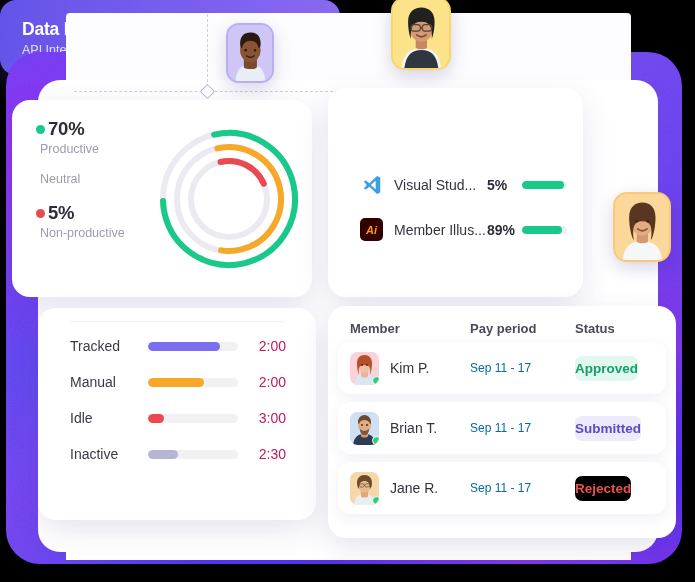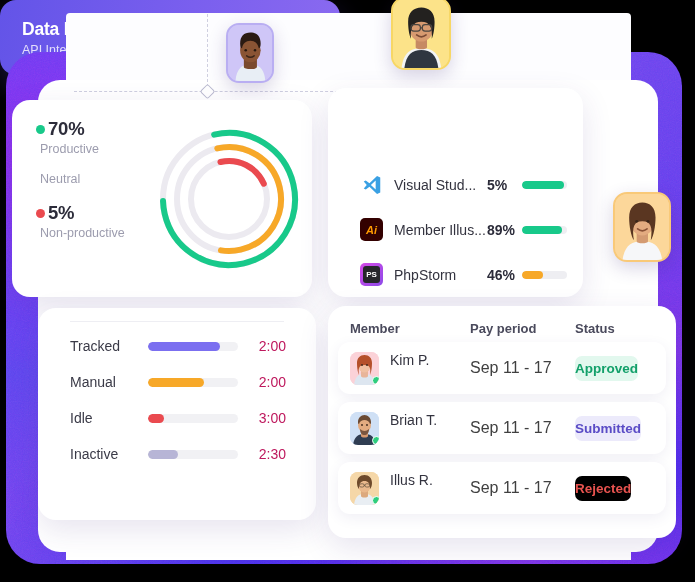--- a/index.html
+++ b/index.html
@@ -136,28 +136,28 @@
     border-radius: 18px; }
   .tbl-head { display: flex; padding: 15px 0 0 22px; }
   .tbl-head span { font-size: 13px; font-weight: 700; color: #4a4a5c; }
   .col-member { width: 120px; }
   .col-period { width: 105px; }
   .col-status { width: 90px; }
   .tbl-rows { padding: 6px 10px 0 10px; }
   .tbl-row { display: flex; align-items: center; height: 52px; padding-left: 12px;
     background: #fff; border-radius: 12px; box-shadow: 0 4px 14px rgba(70,45,130,.08);
     margin-bottom: 8px; }
-  .row-member { width: 120px; display: flex; align-items: flex-start; gap: 11px; }
+  .row-member { width: 120px; display: flex; align-items: center; gap: 11px; }
   .row-avatar { position: relative; width: 29px; height: 33px; border-radius: 8px;
     overflow: hidden; flex: none; }
   .row-avatar .online { position: absolute; right: -2px; bottom: 0px;
     width: 9px; height: 9px; border-radius: 50%; background: #2ece7e;
     border: 1.5px solid #fff; }
   .row-name { font-size: 14px; color: #33333f; }
-  .row-period { width: 105px; font-size: 16px; color: #404040; }
+  .row-period { width: 105px; font-size: 12px; color: #0369a1; }
   .badge { display: inline-block; padding: 5px 0; border-radius: 7px;
     font-size: 13.5px; font-weight: 600; }
 </style>
 </head>
 <body>
 
 <div class="stage">
 
   <div class="gradient-blob"></div>
   <svg class="gradient-noise">
@@ -271,31 +271,20 @@
         <span class="app-icon" style="background:#330000;color:#ff9a00;font-style:italic;">
           <span>Ai</span>
         </span>
         <span class="app-name">Member Illus...</span>
         <span class="app-pct">89%</span>
         <span class="app-bar">
           <i style="width:89%;background:#18c98a"></i>
         </span>
       </div>
 
-      <div class="app-row">
-        <span class="app-icon" style="background:linear-gradient(135deg,#d64ae8 0%,#8d4ae8 100%);position:relative;">
-          <span style="position:absolute;inset:3px;background:#26262b;border-radius:3px;
-                       display:flex;align-items:center;justify-content:center;color:#fff;font-size:8px;">PS</span>
-        </span>
-        <span class="app-name">PhpStorm</span>
-        <span class="app-pct">46%</span>
-        <span class="app-bar">
-          <i style="width:46%;background:#f7a828"></i>
-        </span>
-      </div>
     </div>
   </div>
 
   <div id="timer-card">
     <div class="timer-text">
       <div class="timer-title">Data Forge</div>
       <div class="timer-sub">API Integration Testing</div>
     </div>
     <div class="timer-clock">08:24</div>
     <button class="stop-btn" aria-label="Stop timer">
@@ -398,21 +387,21 @@
               <path d="M4 33c1-8 4-11 10.5-11S24 25 25 33z" fill="#e9eef3"></path>
               <path d="M11 18h7v6c0 2-7 2-7 0z" fill="#dca97e"></path>
               <ellipse cx="14.5" cy="13" rx="6.5" ry="7.5" fill="#eab98d"></ellipse>
               <path d="M7 11c0-5 3-8 7.5-8S22 6 22 11c0 3-1 5-2 6 0-6-2-8-5.5-8S9 11 9 17c-1-1-2-3-2-6z" fill="#6e4a2c"></path>
               <rect x="9.5" y="11.8" width="4.6" height="3.2" rx="1.4" fill="none" stroke="#5a4a3a" stroke-width=".7"></rect>
               <rect x="15" y="11.8" width="4.6" height="3.2" rx="1.4" fill="none" stroke="#5a4a3a" stroke-width=".7"></rect>
               <path d="M14.1 13.4h.9" stroke="#5a4a3a" stroke-width=".7"></path>
             </svg>
             <span class="online"></span>
           </span>
-          <span class="row-name">Illus R.</span>
+          <span class="row-name">Jane R.</span>
         </span>
         <span class="row-period">Sep 11 - 17</span>
         <span class="badge" style="background:#000000;color:#e8534f">Rejected</span>
       </div>
     </div>
   </div>
 
 </div>
 
 </body></html>

